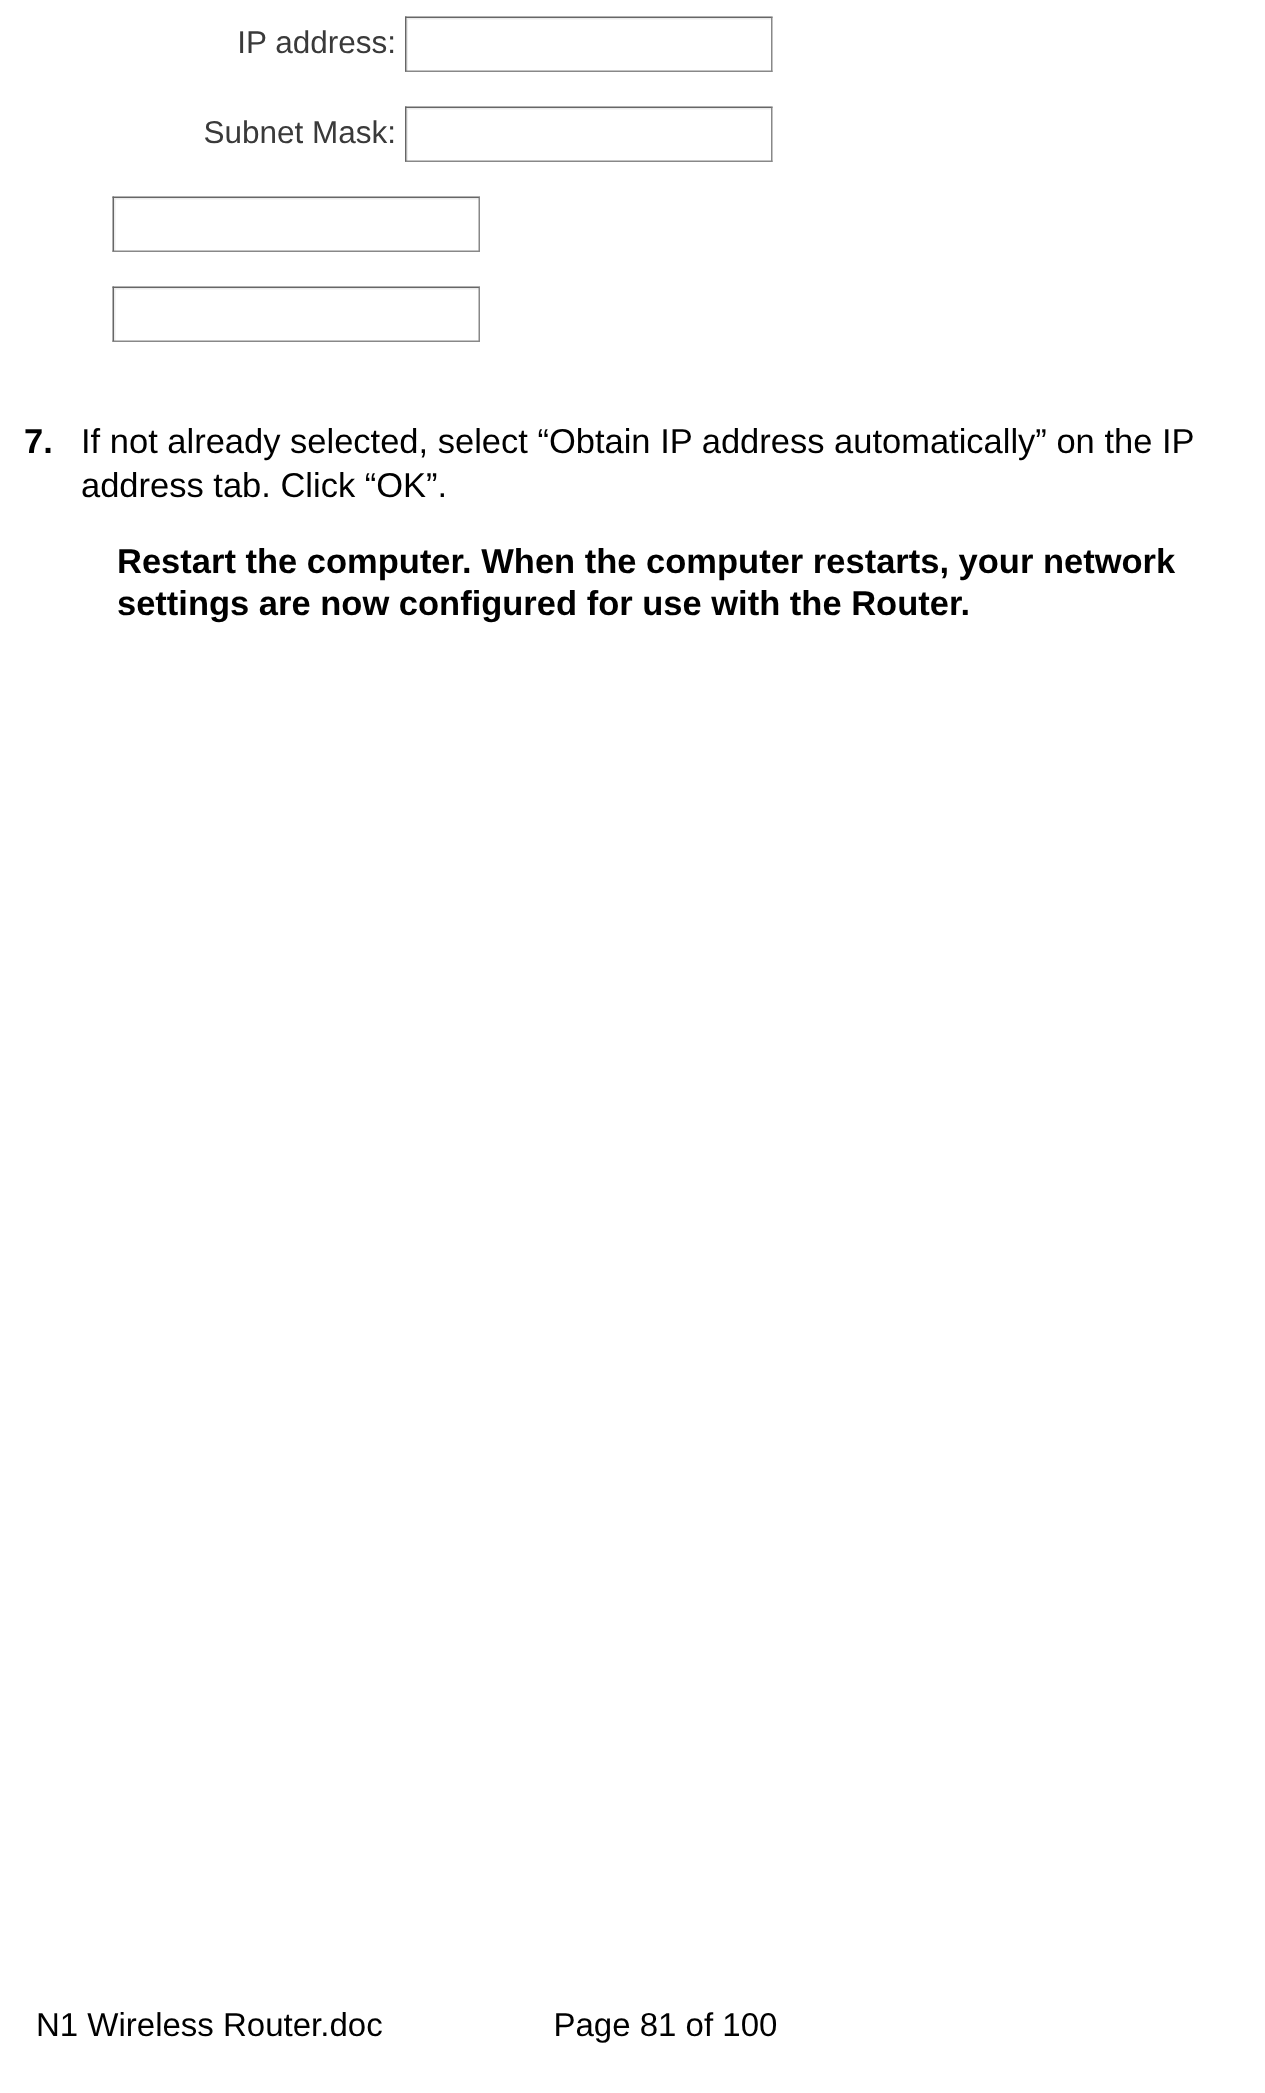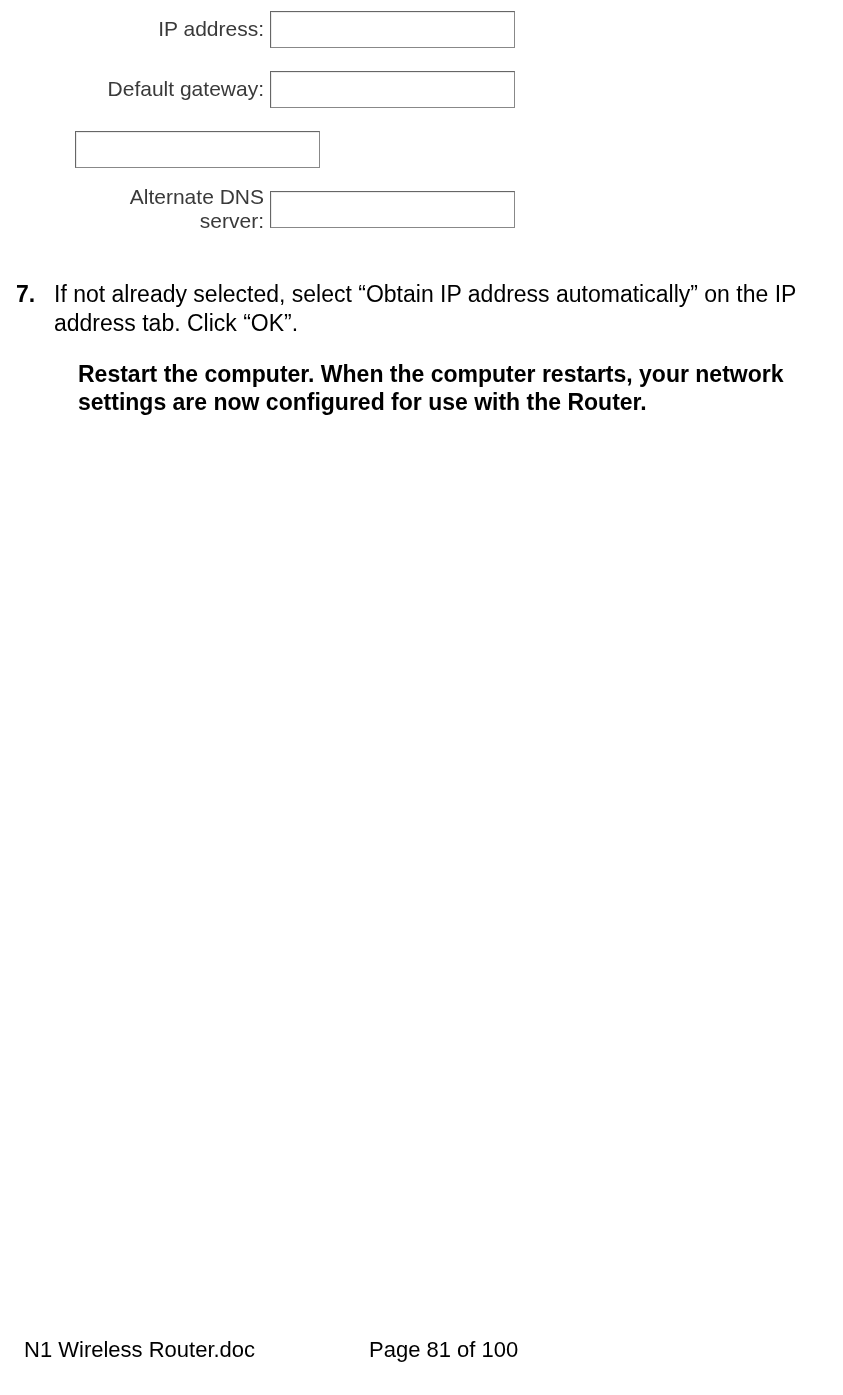--- a/index.html
+++ b/index.html
@@ -89,28 +89,27 @@
   </style>
 </head>
 <body>
 
 <div class="form-section">
   <div class="form-row">
     <div class="form-label">IP address:</div>
     <input class="form-input" type="text" value="" style="">
   </div>
   <div class="form-row">
-    <div class="form-label">Default gateway:</div>
+    <div class="form-label">Subnet Mask:</div>
     <input class="form-input" type="text" value="" style="">
   </div>
   <div class="form-row">
     <input class="form-input" type="text" value="" style="">
   </div>
   <div class="form-row">
-    <div class="form-label">Alternate DNS server:</div>
     <input class="form-input" type="text" value="" style="">
   </div>
 </div>
 
 <div class="instructions">
   <div class="step">
     <div class="step-number">7.</div>
     <div class="step-body">
       <div class="step-text">If not already selected, select “Obtain IP address automatically” on the IP address tab. Click “OK”.</div>
       <div class="step-bold">Restart the computer. When the computer restarts, your network settings are now configured for use with the Router.</div>

